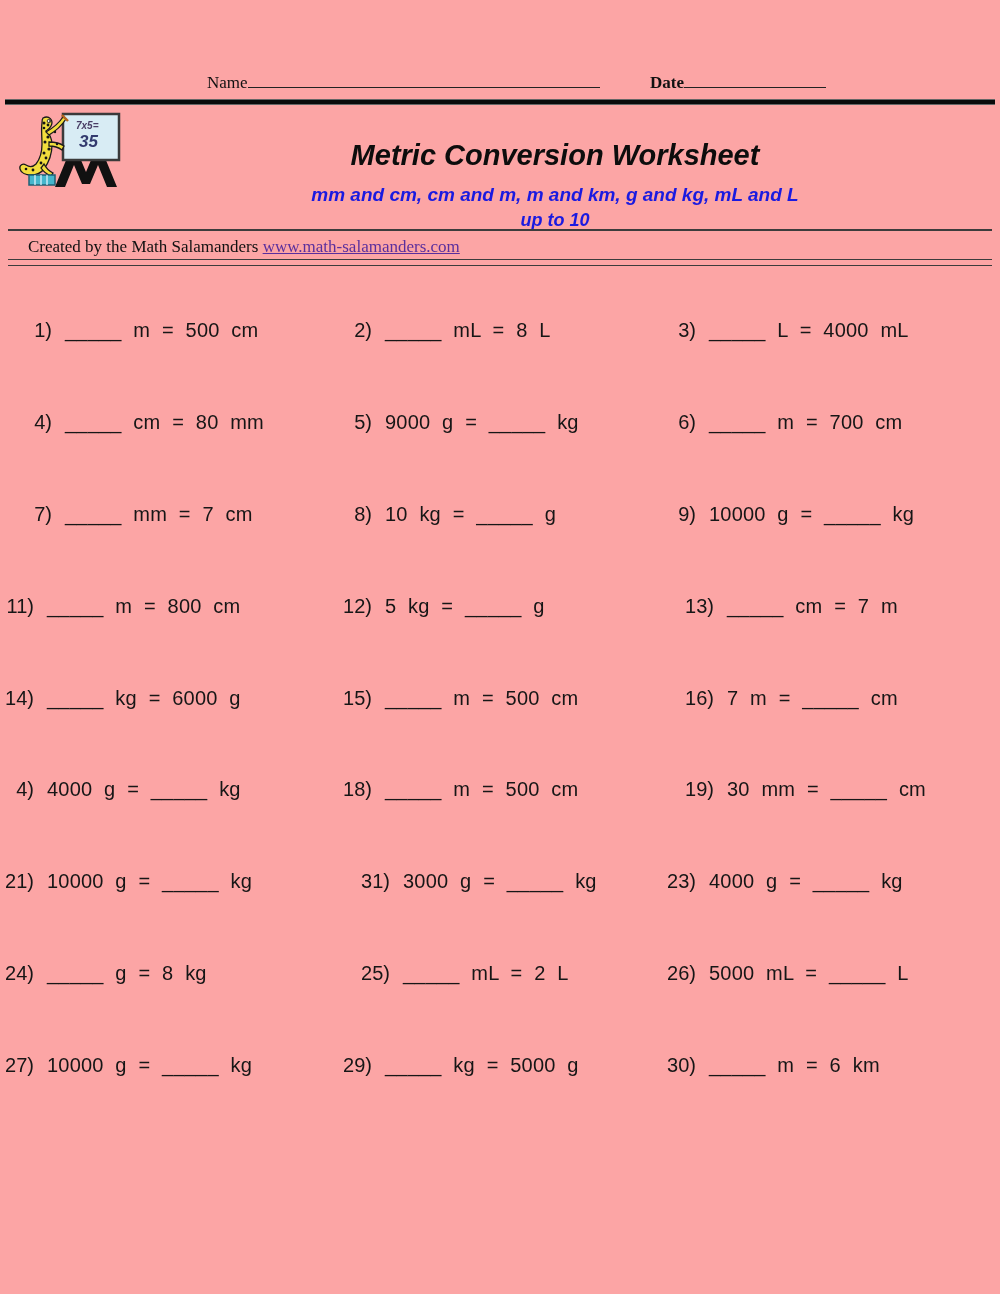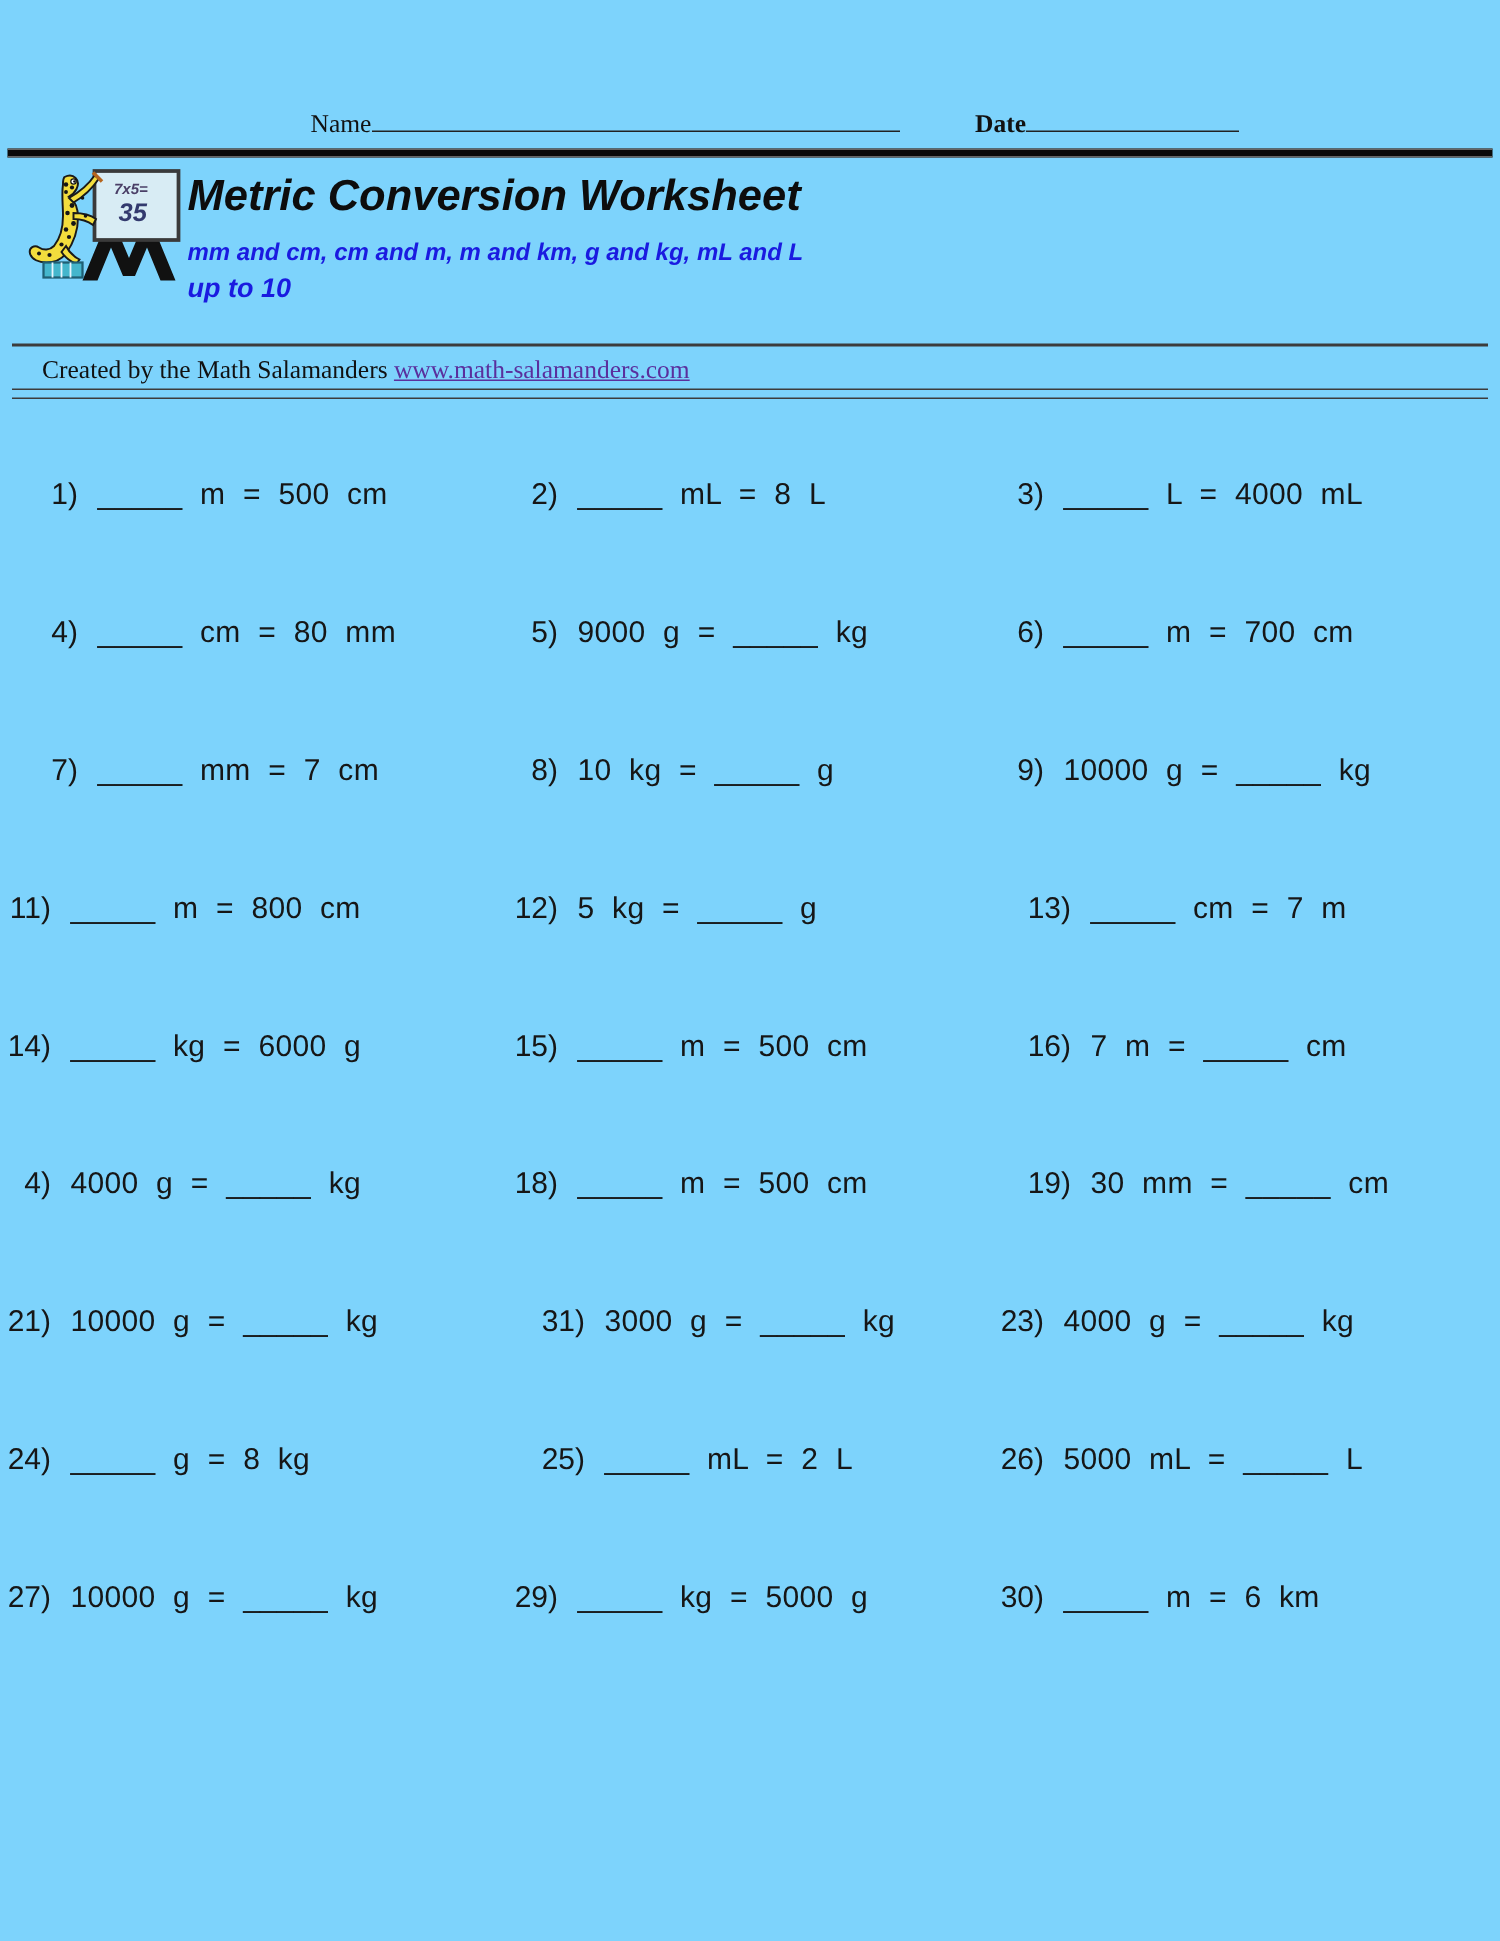--- a/index.html
+++ b/index.html
@@ -1,20 +1,20 @@
 <!DOCTYPE html>
 <html style="--subtitle-blue: #1a1ae0; --link-purple: #5a2f9d; --rule-black: #0a0a0a;"><head>
 <meta charset="utf-8">
 <style>
   html,body{margin:0;padding:0;}
   body{background:#ffffff;}
   .page{
     position:relative;
     width:1000px;height:1294px;
-    background:#7dd3fc;
+    background:#fca5a5;
     font-family:"Liberation Sans",sans-serif;
     color:#161616;
     overflow:hidden;
   }
   
   .namedate{position:absolute;top:70px;left:0;width:100%;height:26px;
     font-family:"Liberation Serif",serif;font-size:17px;color:#111;}
   .nd-name{position:absolute;left:207px;top:0;}
   .nd-date{position:absolute;left:650px;top:0;font-weight:bold;}
   .nd-label{vertical-align:baseline;}
@@ -23,23 +23,23 @@
   .nd-line.date{width:142px;}
   
   .rule-thick{position:absolute;top:99px;left:5px;right:5px;height:4px;
     background:var(--rule-black,#0a0a0a);border-top:1px solid #666;border-bottom:1px solid #666;}
   .rule-thin{position:absolute;top:229px;left:8px;right:8px;height:2px;background:#3c3c3c;}
   .rule-double{position:absolute;top:259px;left:8px;right:8px;height:5px;
     border-top:1.5px solid #3c3c3c;border-bottom:1.5px solid #3c3c3c;}
   
   .logo{position:absolute;top:112px;left:13px;width:112px;height:78px;}
   
-  .titleblock{position:absolute;top:116px;left:125px;width:860px;text-align:left;}
+  .titleblock{position:absolute;top:140px;left:125px;width:860px;text-align:center;}
   .main-title{margin:0;font-size:29px;line-height:1.1;font-weight:bold;font-style:italic;color:#0d0d0d;letter-spacing:0px;}
-  .subtitle{margin:12px 0 0 0;font-size:16px;line-height:1.15;font-weight:bold;font-style:italic;color:var(--subtitle-blue,#1a1ae0);}
+  .subtitle{margin:12px 0 0 0;font-size:19px;line-height:1.15;font-weight:bold;font-style:italic;color:var(--subtitle-blue,#1a1ae0);}
   .range-note{margin:4px 0 0 0;font-size:18px;line-height:1.2;font-weight:bold;font-style:italic;color:var(--subtitle-blue,#1a1ae0);}
   
   .credit{position:absolute;top:237px;left:0;width:100%;text-align:left;
     font-family:"Liberation Serif",serif;font-size:17px;color:#111;margin-left:28px;}
   .credit a{color:var(--link-purple,#5a2f9d);text-decoration:underline;cursor:pointer;}
   
   .problems{
     position:absolute;top:285px;left:0;width:1000px;
     display:grid;
     grid-template-columns:338px 324px 338px;

